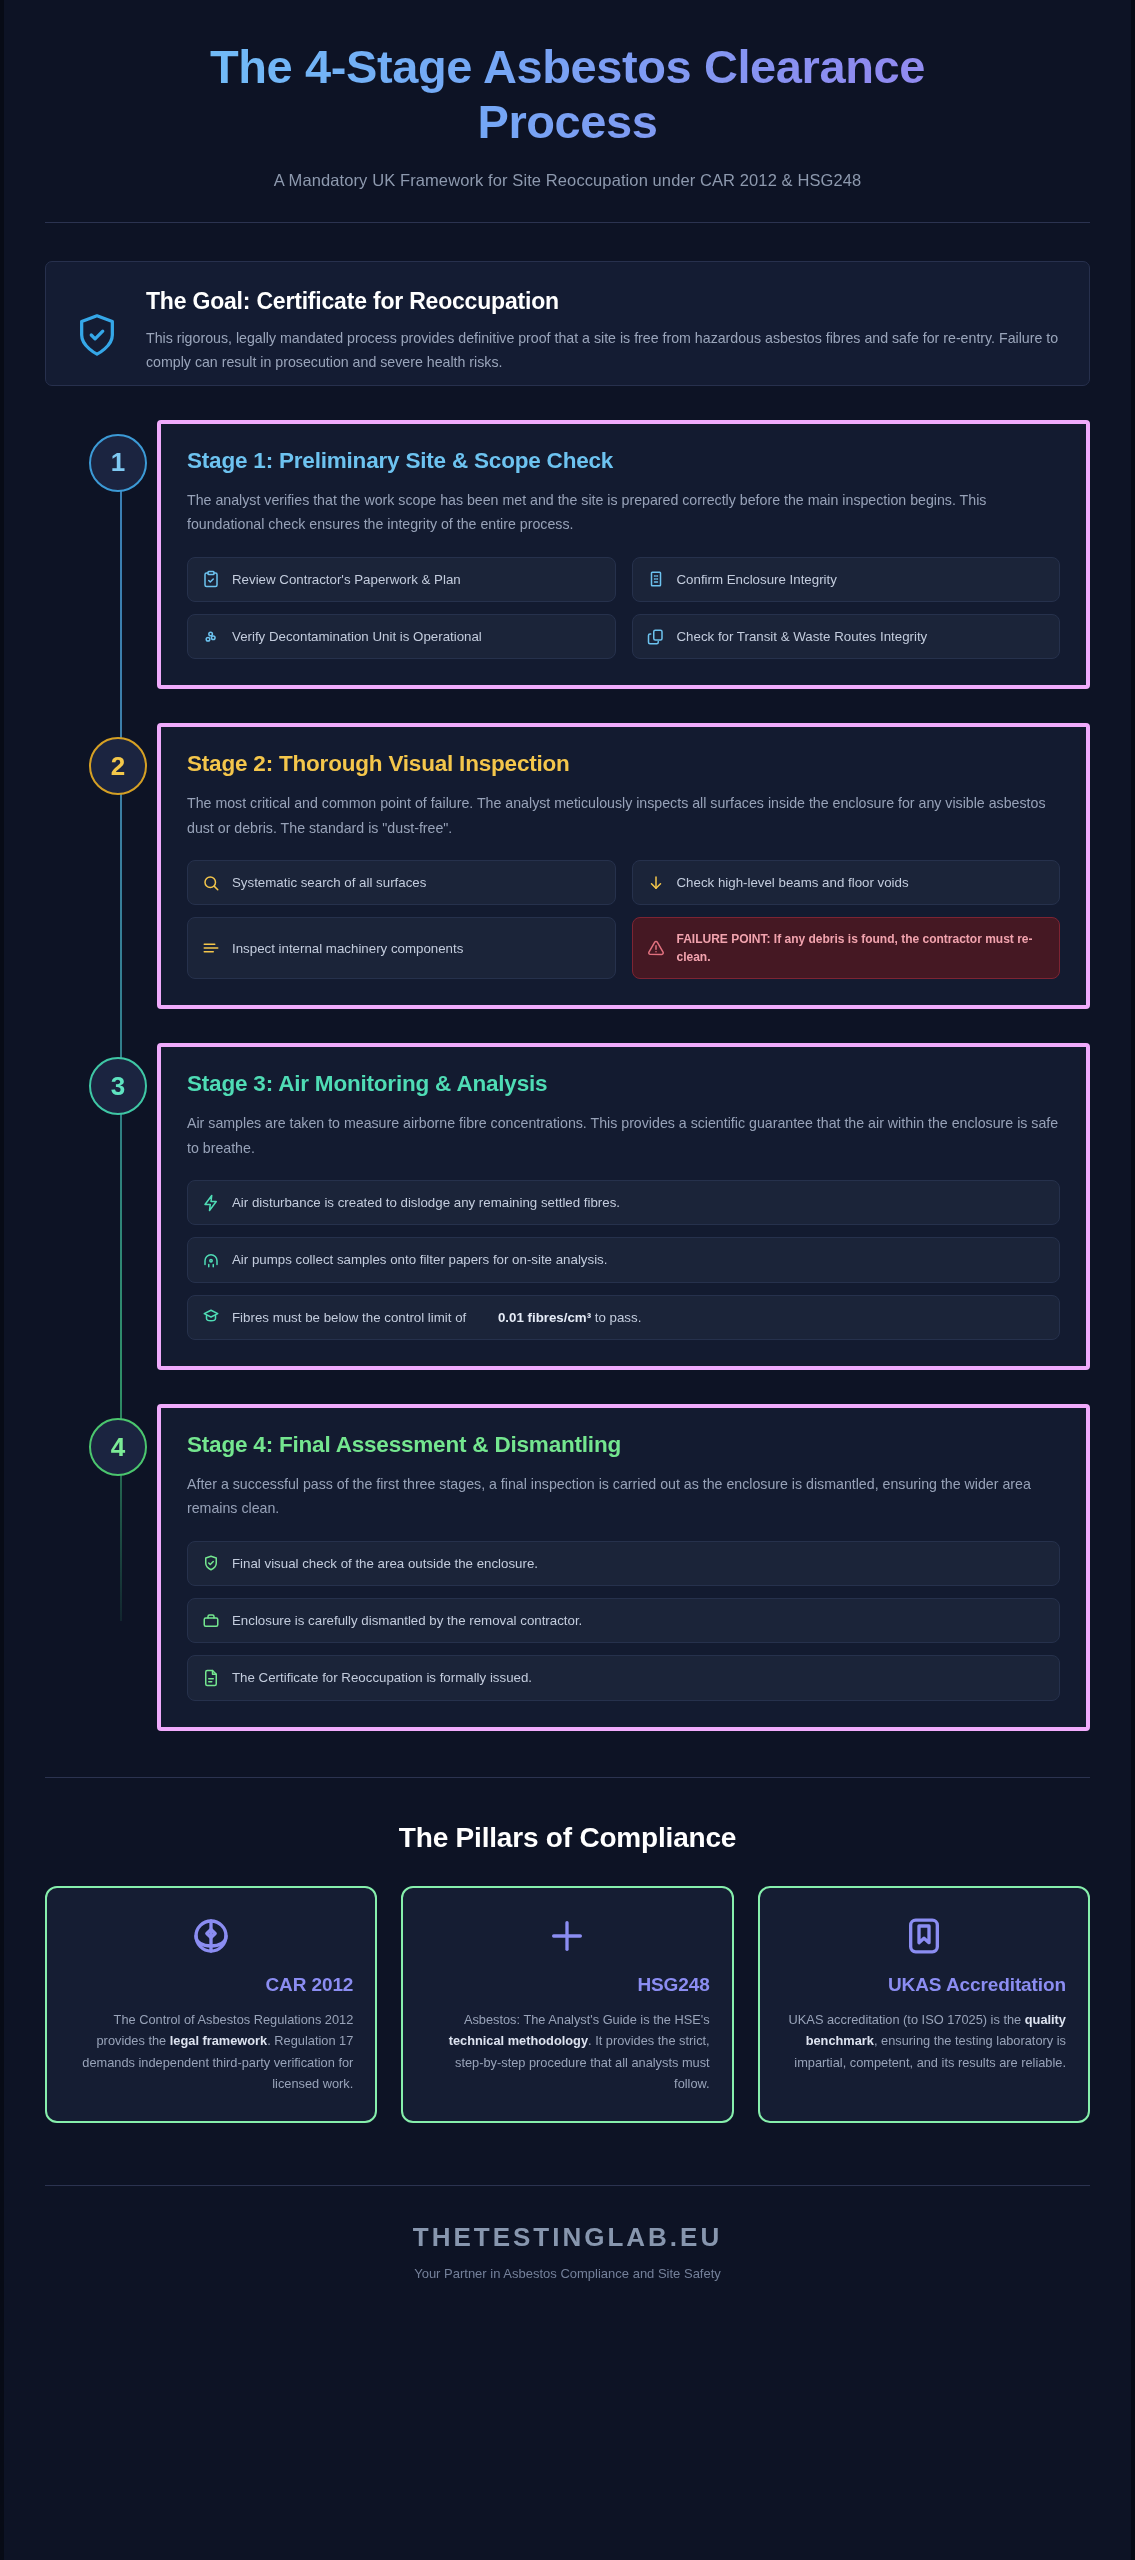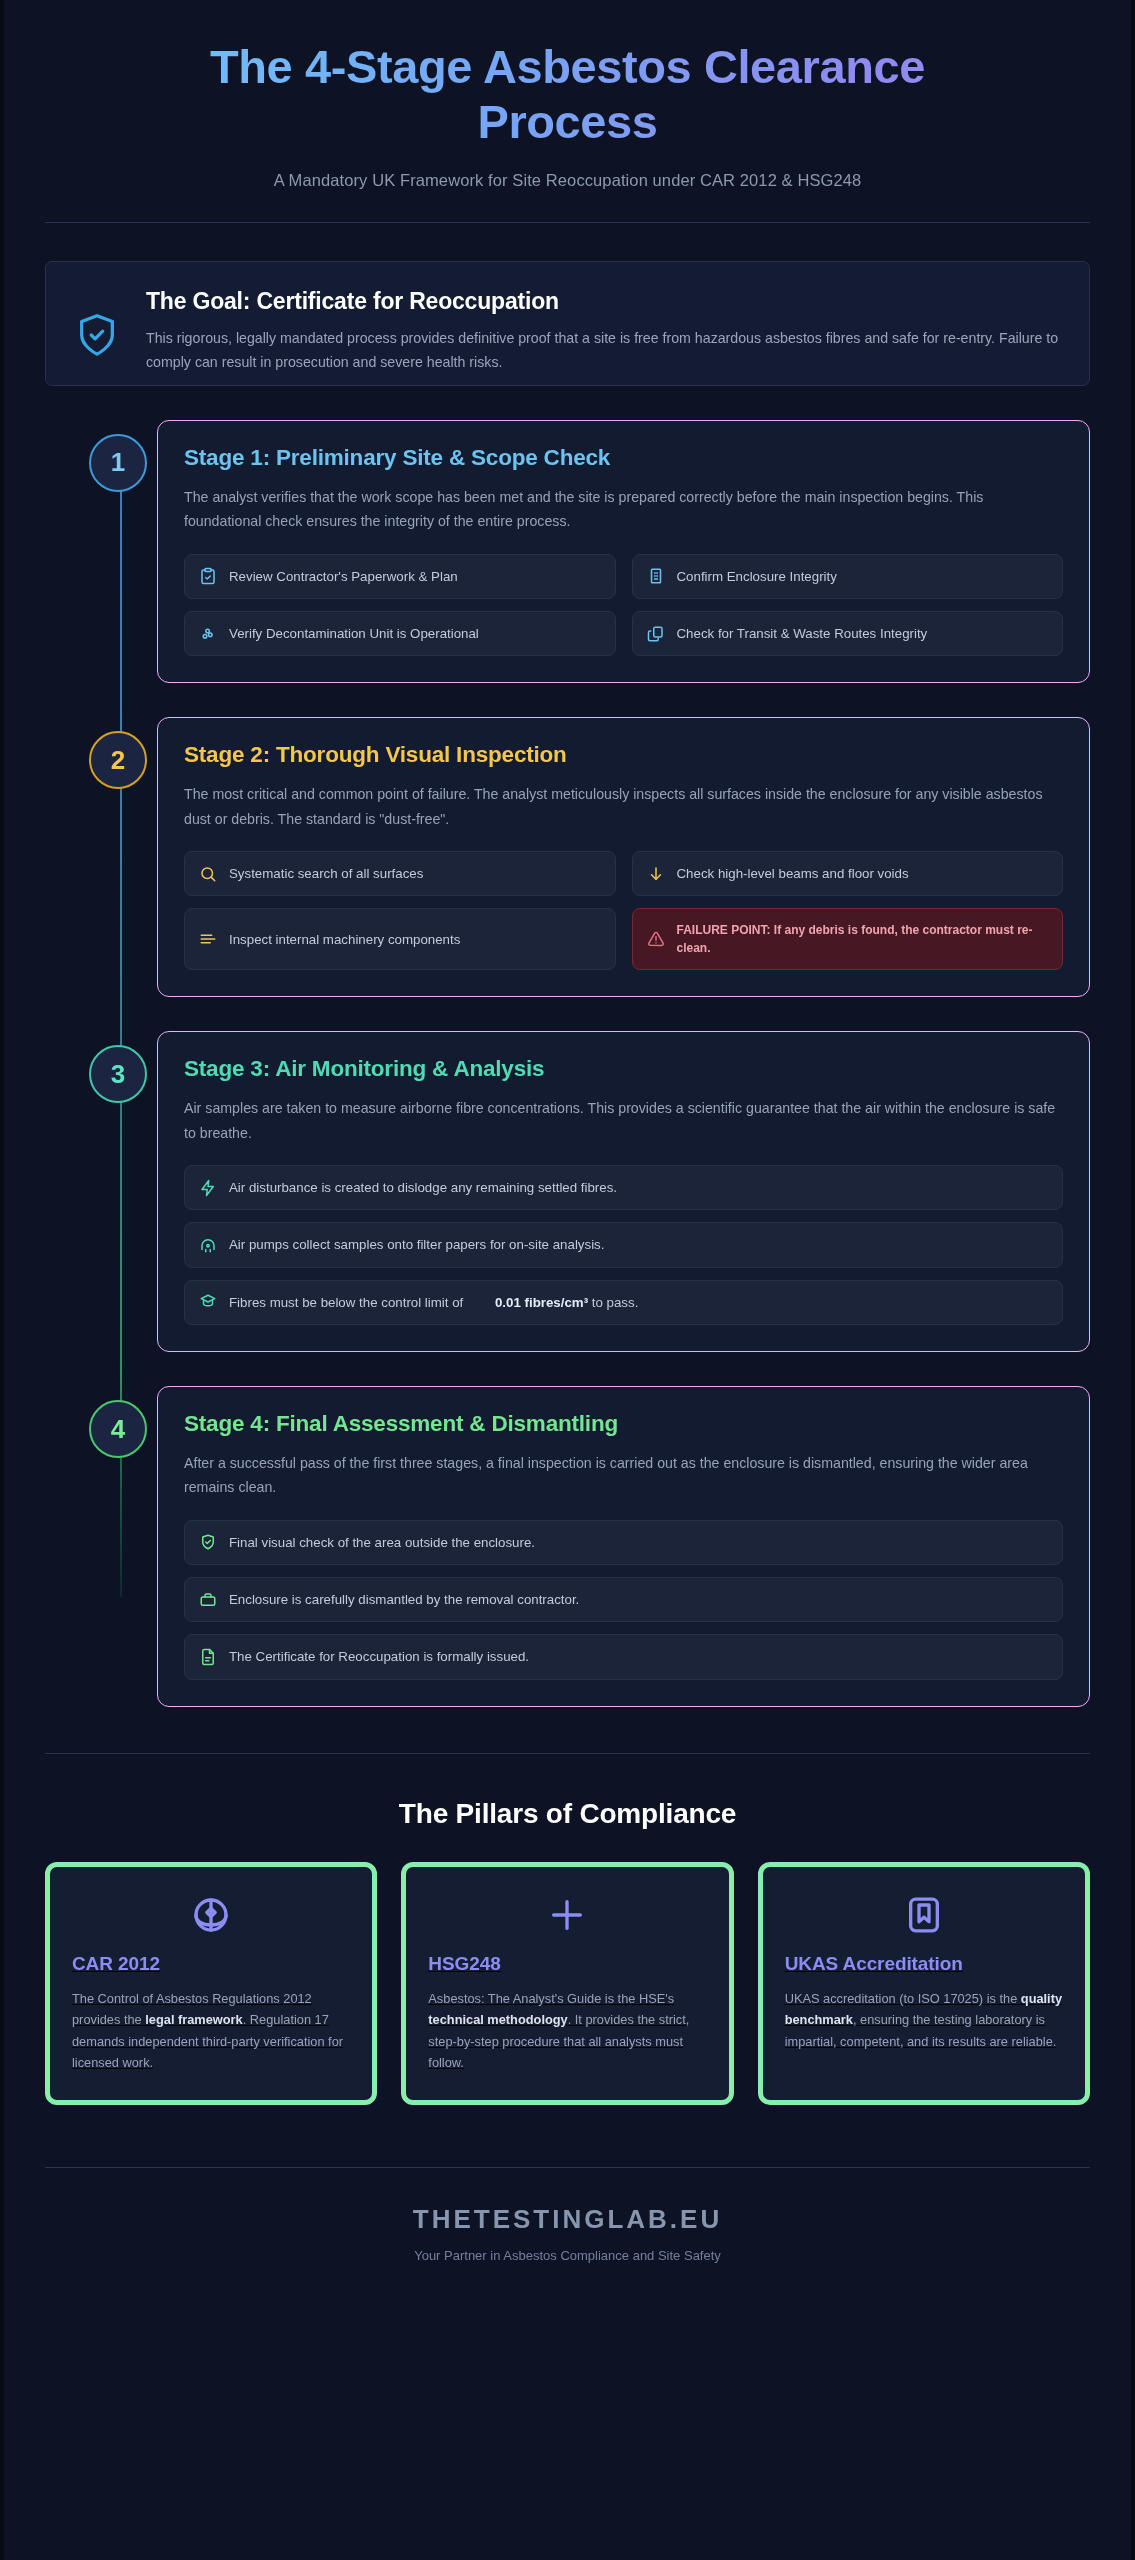--- a/index.html
+++ b/index.html
@@ -106,22 +106,22 @@
     align-items: center;
     justify-content: center;
     font-size: 26px;
     font-weight: bold;
     color: #7fc9f2;
     margin-top: 14px;
   }
   .stage-card {
     flex: 1 1 auto;
     background: #131b30;
-    border: 1px solid #f0abfc;
-    border-radius: 12px;
+    border: 4px solid #f0abfc;
+    border-radius: 4px;
     padding: 24px 26px 26px 26px;
     margin-left: 8px;
   }
   .stage-title {
     font-size: 22.5px;
     font-weight: bold;
     letter-spacing: -0.2px;
     margin-bottom: 14px;
   }
   .stage-desc {
@@ -193,25 +193,24 @@
     letter-spacing: -0.2px;
   }
   .pillars {
     margin-top: 32px;
     display: grid;
     grid-template-columns: 1fr 1fr 1fr;
     gap: 24px;
   }
   .pillar {
     background: #151d33;
-    border: 5px solid #86efac;
+    border: 2px solid #86efac;
     border-radius: 12px;
     padding: 28px 22px 26px 22px;
-    text-align: left;
-    text-decoration: underline;
+    text-align: right;
   }
   .pillar-icon { margin-bottom: 18px; display: flex; justify-content: center; }
   .pillar-name {
     font-size: 19px;
     font-weight: bold;
     color: #8b8df2;
     margin-bottom: 13px;
     letter-spacing: -0.1px;
   }
   .pillar-text {

